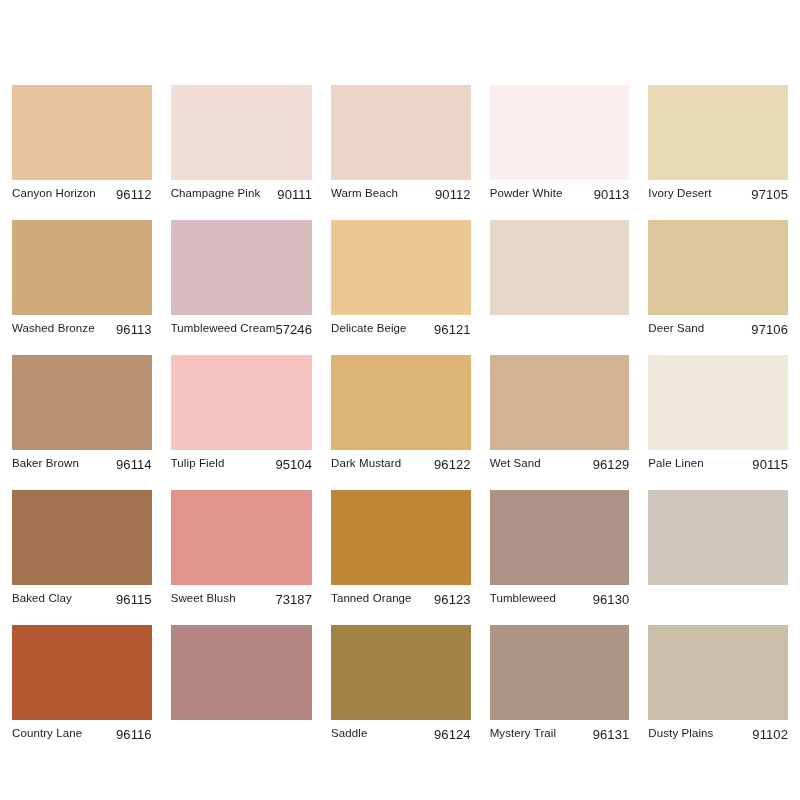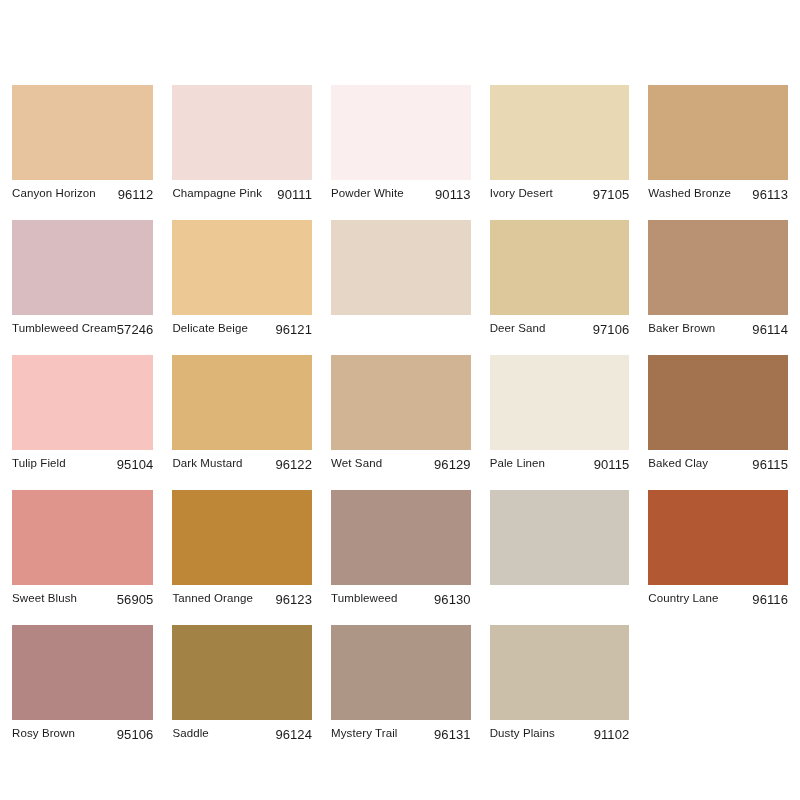--- a/index.html
+++ b/index.html
@@ -70,20 +70,27 @@
       </div>
     </div>
     <div class="swatch-cell">
       <div class="swatch-chip" style="background-color: rgb(242, 220, 215);"></div>
       <div class="swatch-meta">
         <span class="swatch-name">Champagne Pink</span>
         <span class="swatch-code">90111</span>
       </div>
     </div>
     <div class="swatch-cell">
+      <div class="swatch-chip" style="background-color: rgb(235, 213, 198);"></div>
+      <div class="swatch-meta">
+        <span class="swatch-name">Warm Beach</span>
+        <span class="swatch-code">90112</span>
+      </div>
+    </div>
+    <div class="swatch-cell">
       <div class="swatch-chip" style="background-color: rgb(250, 239, 238);"></div>
       <div class="swatch-meta">
         <span class="swatch-name">Powder White</span>
         <span class="swatch-code">90113</span>
       </div>
     </div>
     <div class="swatch-cell">
       <div class="swatch-chip" style="background-color: rgb(233, 216, 180);"></div>
       <div class="swatch-meta">
         <span class="swatch-name">Ivory Desert</span>
@@ -160,21 +167,21 @@
       <div class="swatch-chip" style="background-color: rgb(162, 115, 78);"></div>
       <div class="swatch-meta">
         <span class="swatch-name">Baked Clay</span>
         <span class="swatch-code">96115</span>
       </div>
     </div>
     <div class="swatch-cell">
       <div class="swatch-chip" style="background-color: rgb(223, 148, 140);"></div>
       <div class="swatch-meta">
         <span class="swatch-name">Sweet Blush</span>
-        <span class="swatch-code">56905</span>
+        <span class="swatch-code">73187</span>
       </div>
     </div>
     <div class="swatch-cell">
       <div class="swatch-chip" style="background-color: rgb(190, 135, 55);"></div>
       <div class="swatch-meta">
         <span class="swatch-name">Tanned Orange</span>
         <span class="swatch-code">96123</span>
       </div>
     </div>
     <div class="swatch-cell">
@@ -189,24 +196,20 @@
     </div>
     <div class="swatch-cell">
       <div class="swatch-chip" style="background-color: rgb(178, 89, 52);"></div>
       <div class="swatch-meta">
         <span class="swatch-name">Country Lane</span>
         <span class="swatch-code">96116</span>
       </div>
     </div>
     <div class="swatch-cell">
       <div class="swatch-chip" style="background-color: rgb(179, 133, 131);"></div>
-      <div class="swatch-meta">
-        <span class="swatch-name">Rosy Brown</span>
-        <span class="swatch-code">95106</span>
-      </div>
     </div>
     <div class="swatch-cell">
       <div class="swatch-chip" style="background-color: rgb(163, 130, 70);"></div>
       <div class="swatch-meta">
         <span class="swatch-name">Saddle</span>
         <span class="swatch-code">96124</span>
       </div>
     </div>
     <div class="swatch-cell">
       <div class="swatch-chip" style="background-color: rgb(174, 150, 134);"></div>

